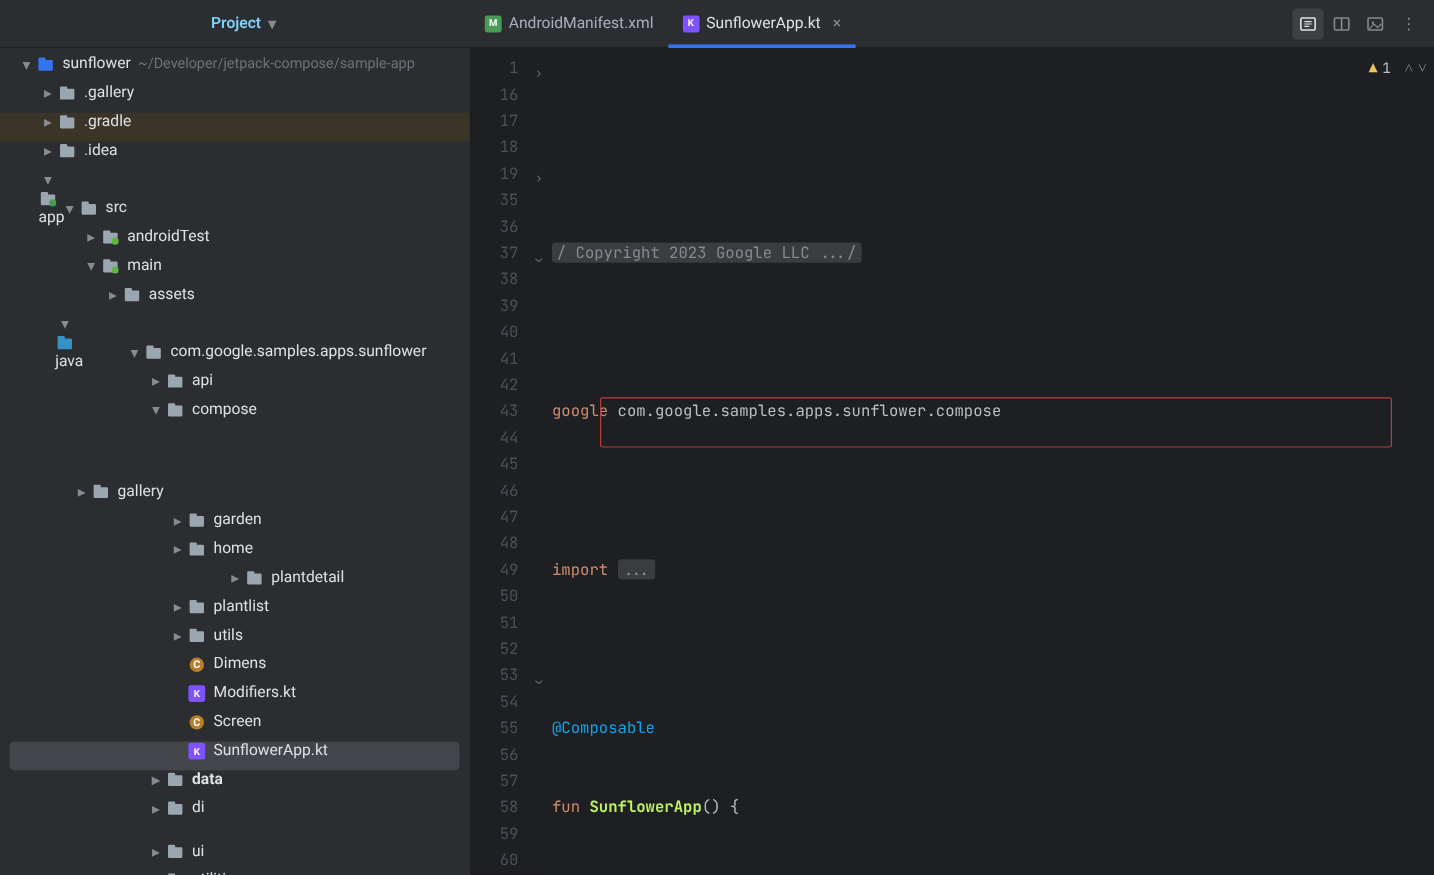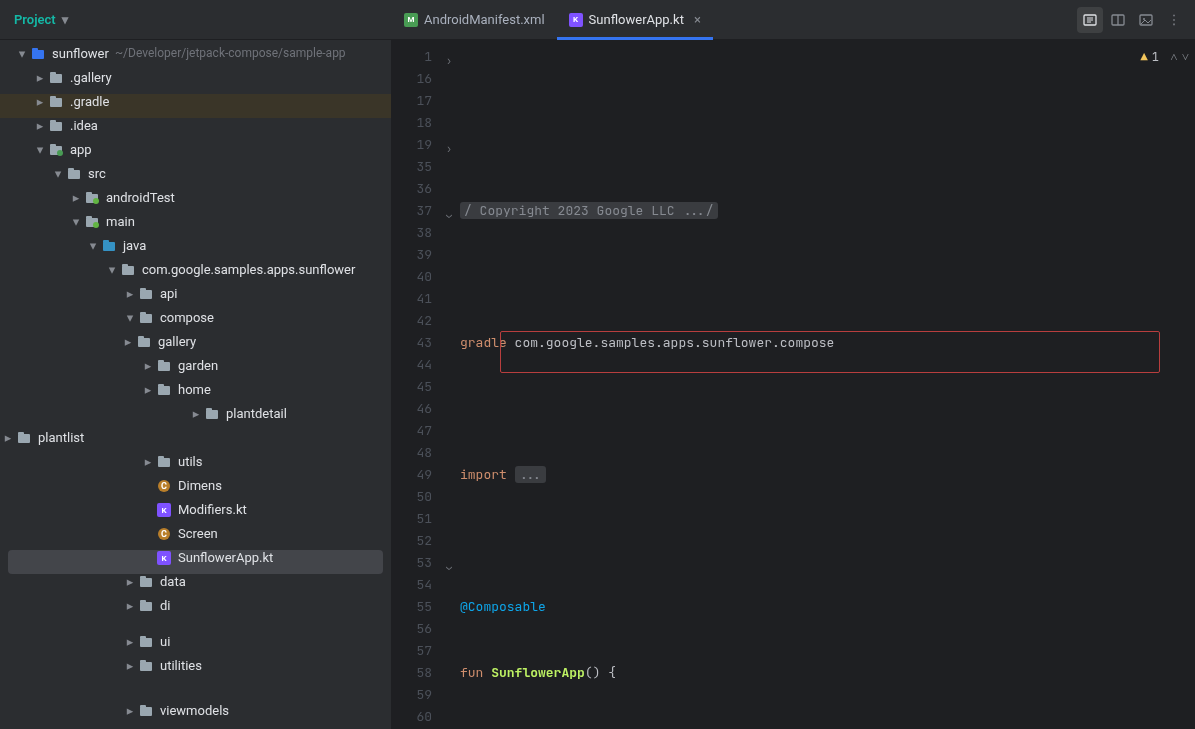--- a/index.html
+++ b/index.html
@@ -21,21 +21,22 @@
     align-items:stretch;
     border-bottom:1px solid #1e1f22;
   }
   .project-label {
     width:392px;
     display:flex;
     align-items:center;
     padding-left:14px;
     gap:6px;
     font-weight:600;
-    color:#14b8a6;
+    color:#7dd3fc;
+    justify-content:center;
   }
   .tabs {
     display:flex;
     align-items:stretch;
     flex:1;
   }
   .tab {
     display:flex;
     align-items:center;
     gap:6px;
@@ -267,21 +268,21 @@
       <div class="tree-row" style="padding-left: 32px;">
         <span class="tree-arrow chev-right"></span>
         <span class="tree-icon">
           <svg width="14" height="14" viewBox="0 0 14 14">
             <rect x="1" y="3" width="12" height="9" rx="1" fill="#9aa7b0"></rect>
             <rect x="1" y="1" width="6" height="3" rx="1" fill="#9aa7b0"></rect>
           </svg>
         </span>
         <span class="tree-label">.idea</span>
       </div>
-      <div class="tree-row" style="padding-left: 32px;">
+      <div class="tree-row" style="padding-left: 32px; flex-direction: column;">
         <span class="tree-arrow chev-down"></span>
         <span class="tree-icon">
           <svg width="14" height="14" viewBox="0 0 14 14">
             <rect x="1" y="3" width="12" height="9" rx="1" fill="#9aa7b0"></rect>
             <rect x="1" y="1" width="6" height="3" rx="1" fill="#9aa7b0"></rect>
             <circle cx="11" cy="10" r="3" fill="#499c54"></circle>
           </svg>
         </span>
         <span class="tree-label">app</span>
       </div>
@@ -310,21 +311,31 @@
         <span class="tree-arrow chev-down"></span>
         <span class="tree-icon">
           <svg width="14" height="14" viewBox="0 0 14 14">
             <rect x="1" y="3" width="12" height="9" rx="1" fill="#9aa7b0"></rect>
             <rect x="1" y="1" width="6" height="3" rx="1" fill="#9aa7b0"></rect>
             <circle cx="11" cy="10" r="3" fill="#62b543"></circle>
           </svg>
         </span>
         <span class="tree-label">main</span>
       </div>
-      <div class="tree-row" style="padding-left: 85px;">
+      <div class="tree-row" style="padding-left: 86px;">
+        <span class="tree-arrow chev-right"></span>
+        <span class="tree-icon">
+          <svg width="14" height="14" viewBox="0 0 14 14">
+            <rect x="1" y="3" width="12" height="9" rx="1" fill="#9aa7b0"></rect>
+            <rect x="1" y="1" width="6" height="3" rx="1" fill="#9aa7b0"></rect>
+          </svg>
+        </span>
+        <span class="tree-label">assets</span>
+      </div>
+      <div class="tree-row" style="padding-left: 46px; flex-direction: column;">
         <span class="tree-arrow chev-down"></span>
         <span class="tree-icon">
           <svg width="14" height="14" viewBox="0 0 14 14">
             <rect x="1" y="3" width="12" height="9" rx="1" fill="#3592c4"></rect>
             <rect x="1" y="1" width="6" height="3" rx="1" fill="#3592c4"></rect>
           </svg>
         </span>
         <span class="tree-label">java</span>
       </div>
       <div class="tree-row" style="padding-left: 104px;">
@@ -350,21 +361,21 @@
       <div class="tree-row" style="padding-left: 122px;">
         <span class="tree-arrow chev-down"></span>
         <span class="tree-icon">
           <svg width="14" height="14" viewBox="0 0 14 14">
             <rect x="1" y="3" width="12" height="9" rx="1" fill="#9aa7b0"></rect>
             <rect x="1" y="1" width="6" height="3" rx="1" fill="#9aa7b0"></rect>
           </svg>
         </span>
         <span class="tree-label">compose</span>
       </div>
-      <div class="tree-row" style="padding-left: 120px;">
+      <div class="tree-row" style="padding-left: 60px; margin-top: 44px;">
         <span class="tree-arrow chev-right"></span>
         <span class="tree-icon">
           <svg width="14" height="14" viewBox="0 0 14 14">
             <rect x="1" y="3" width="12" height="9" rx="1" fill="#9aa7b0"></rect>
             <rect x="1" y="1" width="6" height="3" rx="1" fill="#9aa7b0"></rect>
           </svg>
         </span>
         <span class="tree-label">gallery</span>
       </div>
       <div class="tree-row" style="padding-left: 140px;">
@@ -390,21 +401,21 @@
       <div class="tree-row" style="padding-left: 140px; margin-left: 48px;">
         <span class="tree-arrow chev-right"></span>
         <span class="tree-icon">
           <svg width="14" height="14" viewBox="0 0 14 14">
             <rect x="1" y="3" width="12" height="9" rx="1" fill="#9aa7b0"></rect>
             <rect x="1" y="1" width="6" height="3" rx="1" fill="#9aa7b0"></rect>
           </svg>
         </span>
         <span class="tree-label">plantdetail</span>
       </div>
-      <div class="tree-row" style="">
+      <div class="tree-row" style="padding-left: 140px;">
         <span class="tree-arrow chev-right"></span>
         <span class="tree-icon">
           <svg width="14" height="14" viewBox="0 0 14 14">
             <rect x="1" y="3" width="12" height="9" rx="1" fill="#9aa7b0"></rect>
             <rect x="1" y="1" width="6" height="3" rx="1" fill="#9aa7b0"></rect>
           </svg>
         </span>
         <span class="tree-label">plantlist</span>
       </div>
       <div class="tree-row" style="padding-left: 140px;">
@@ -444,21 +455,21 @@
         </span>
         <span class="tree-label">Screen</span>
       </div>
       <div class="tree-row selected" style="padding-left: 132px;">
         <span class="tree-arrow"></span>
         <span class="tree-icon">
           <span class="i-kt">K</span>
         </span>
         <span class="tree-label">SunflowerApp.kt</span>
       </div>
-      <div class="tree-row" style="padding-left: 122px;">
+      <div class="tree-row" style="padding-left: 122px; font-weight: bold;">
         <span class="tree-arrow chev-right"></span>
         <span class="tree-icon">
           <svg width="14" height="14" viewBox="0 0 14 14">
             <rect x="1" y="3" width="12" height="9" rx="1" fill="#9aa7b0"></rect>
             <rect x="1" y="1" width="6" height="3" rx="1" fill="#9aa7b0"></rect>
           </svg>
         </span>
         <span class="tree-label">data</span>
       </div>
       <div class="tree-row" style="padding-left: 122px;">
@@ -544,21 +555,21 @@
       </div>
       <div class="nav-arrows">
         <span>˄</span>
         <span>˅</span>
       </div>
 
       <div class="redbox" style="top:291px;left:46px;width:660px;height:42px;"></div>
 
       <div class="code-line"><span class="c-collapsed">/ Copyright 2023 Google LLC .../</span></div>
       <div class="code-line"></div>
-      <div class="code-line"><span class="c-kw">gradle</span><span> com.google.samples.apps.sunflower.compose</span></div>
+      <div class="code-line"><span class="c-kw">google</span><span> com.google.samples.apps.sunflower.compose</span></div>
       <div class="code-line"></div>
       <div class="code-line"><span class="c-kw">import</span><span> </span><span class="c-collapsed">...</span></div>
       <div class="code-line"></div>
       <div class="code-line"><span class="c-ann">@Composable</span></div>
       <div class="code-line"><span class="c-kw">fun</span><span> </span><span class="c-fn">SunflowerApp</span><span>() {</span></div>
       <div class="code-line"></div>
       
       
       
       

